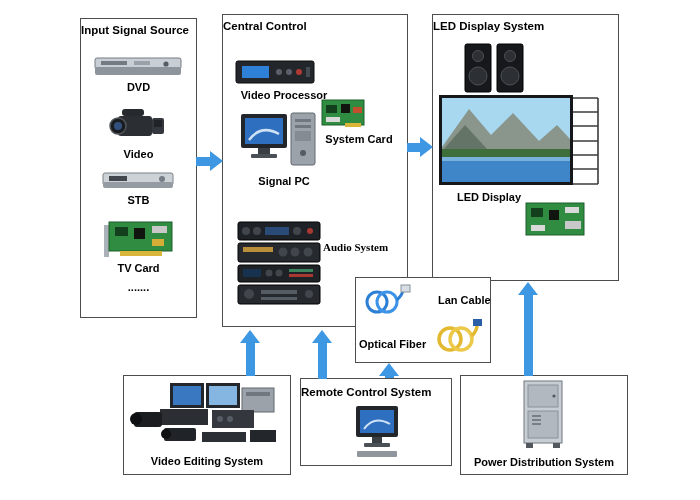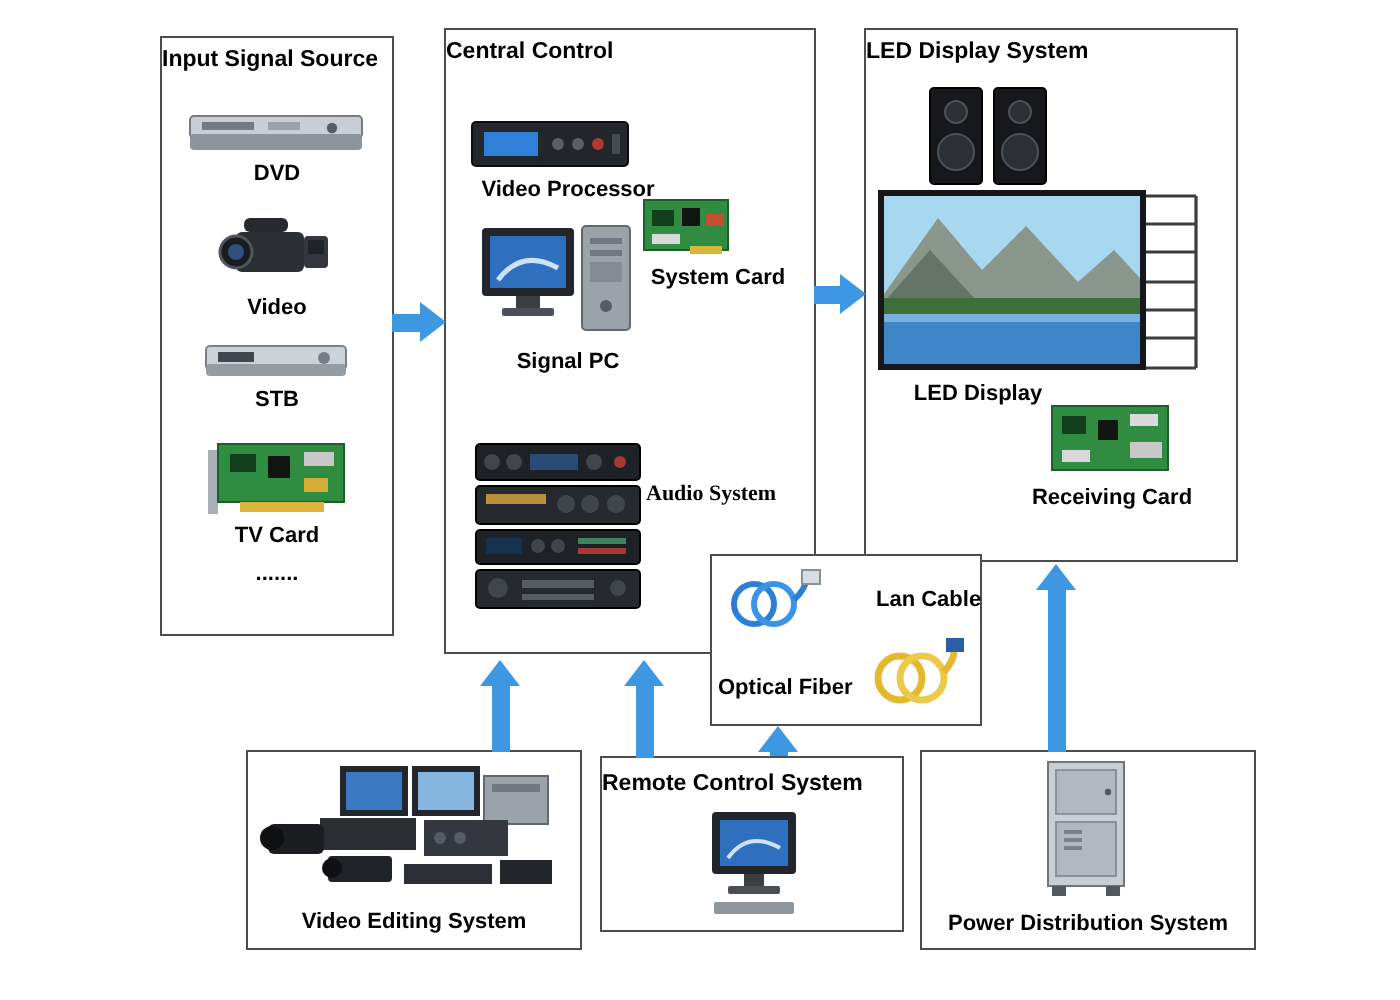--- a/index.html
+++ b/index.html
@@ -249,21 +249,20 @@
     <div class="img p-rc-img">
       <svg viewBox="0 0 60 36">
         <rect x="1" y="2" width="58" height="32" fill="#2f8c40" stroke="#1d5f2a"></rect>
         <rect x="6" y="7" width="12" height="9" fill="#143f1d"></rect>
         <rect x="24" y="9" width="10" height="10" fill="#101510"></rect>
         <rect x="40" y="6" width="14" height="6" fill="#d9d9d9"></rect>
         <rect x="40" y="20" width="16" height="8" fill="#c8c8c8"></rect>
         <rect x="6" y="24" width="14" height="6" fill="#d9d9d9"></rect>
       </svg>
     </div>
-    <div class="lbl c p-rc-lbl">Receiving Card</div>
   </div>
 
   <div class="box b-cable">
     <div class="img p-lan-img">
       <svg viewBox="0 0 52 32">
         <circle cx="16" cy="18" r="10" fill="none" stroke="#2b7fd4" stroke-width="3"></circle>
         <circle cx="26" cy="18" r="10" fill="none" stroke="#3d93e8" stroke-width="3"></circle>
         <path d="M36 16 Q42 10 42 6" fill="none" stroke="#2b7fd4" stroke-width="3"></path>
         <rect x="40" y="1" width="9" height="7" fill="#d7dde2" stroke="#8a9199"></rect>
       </svg>

